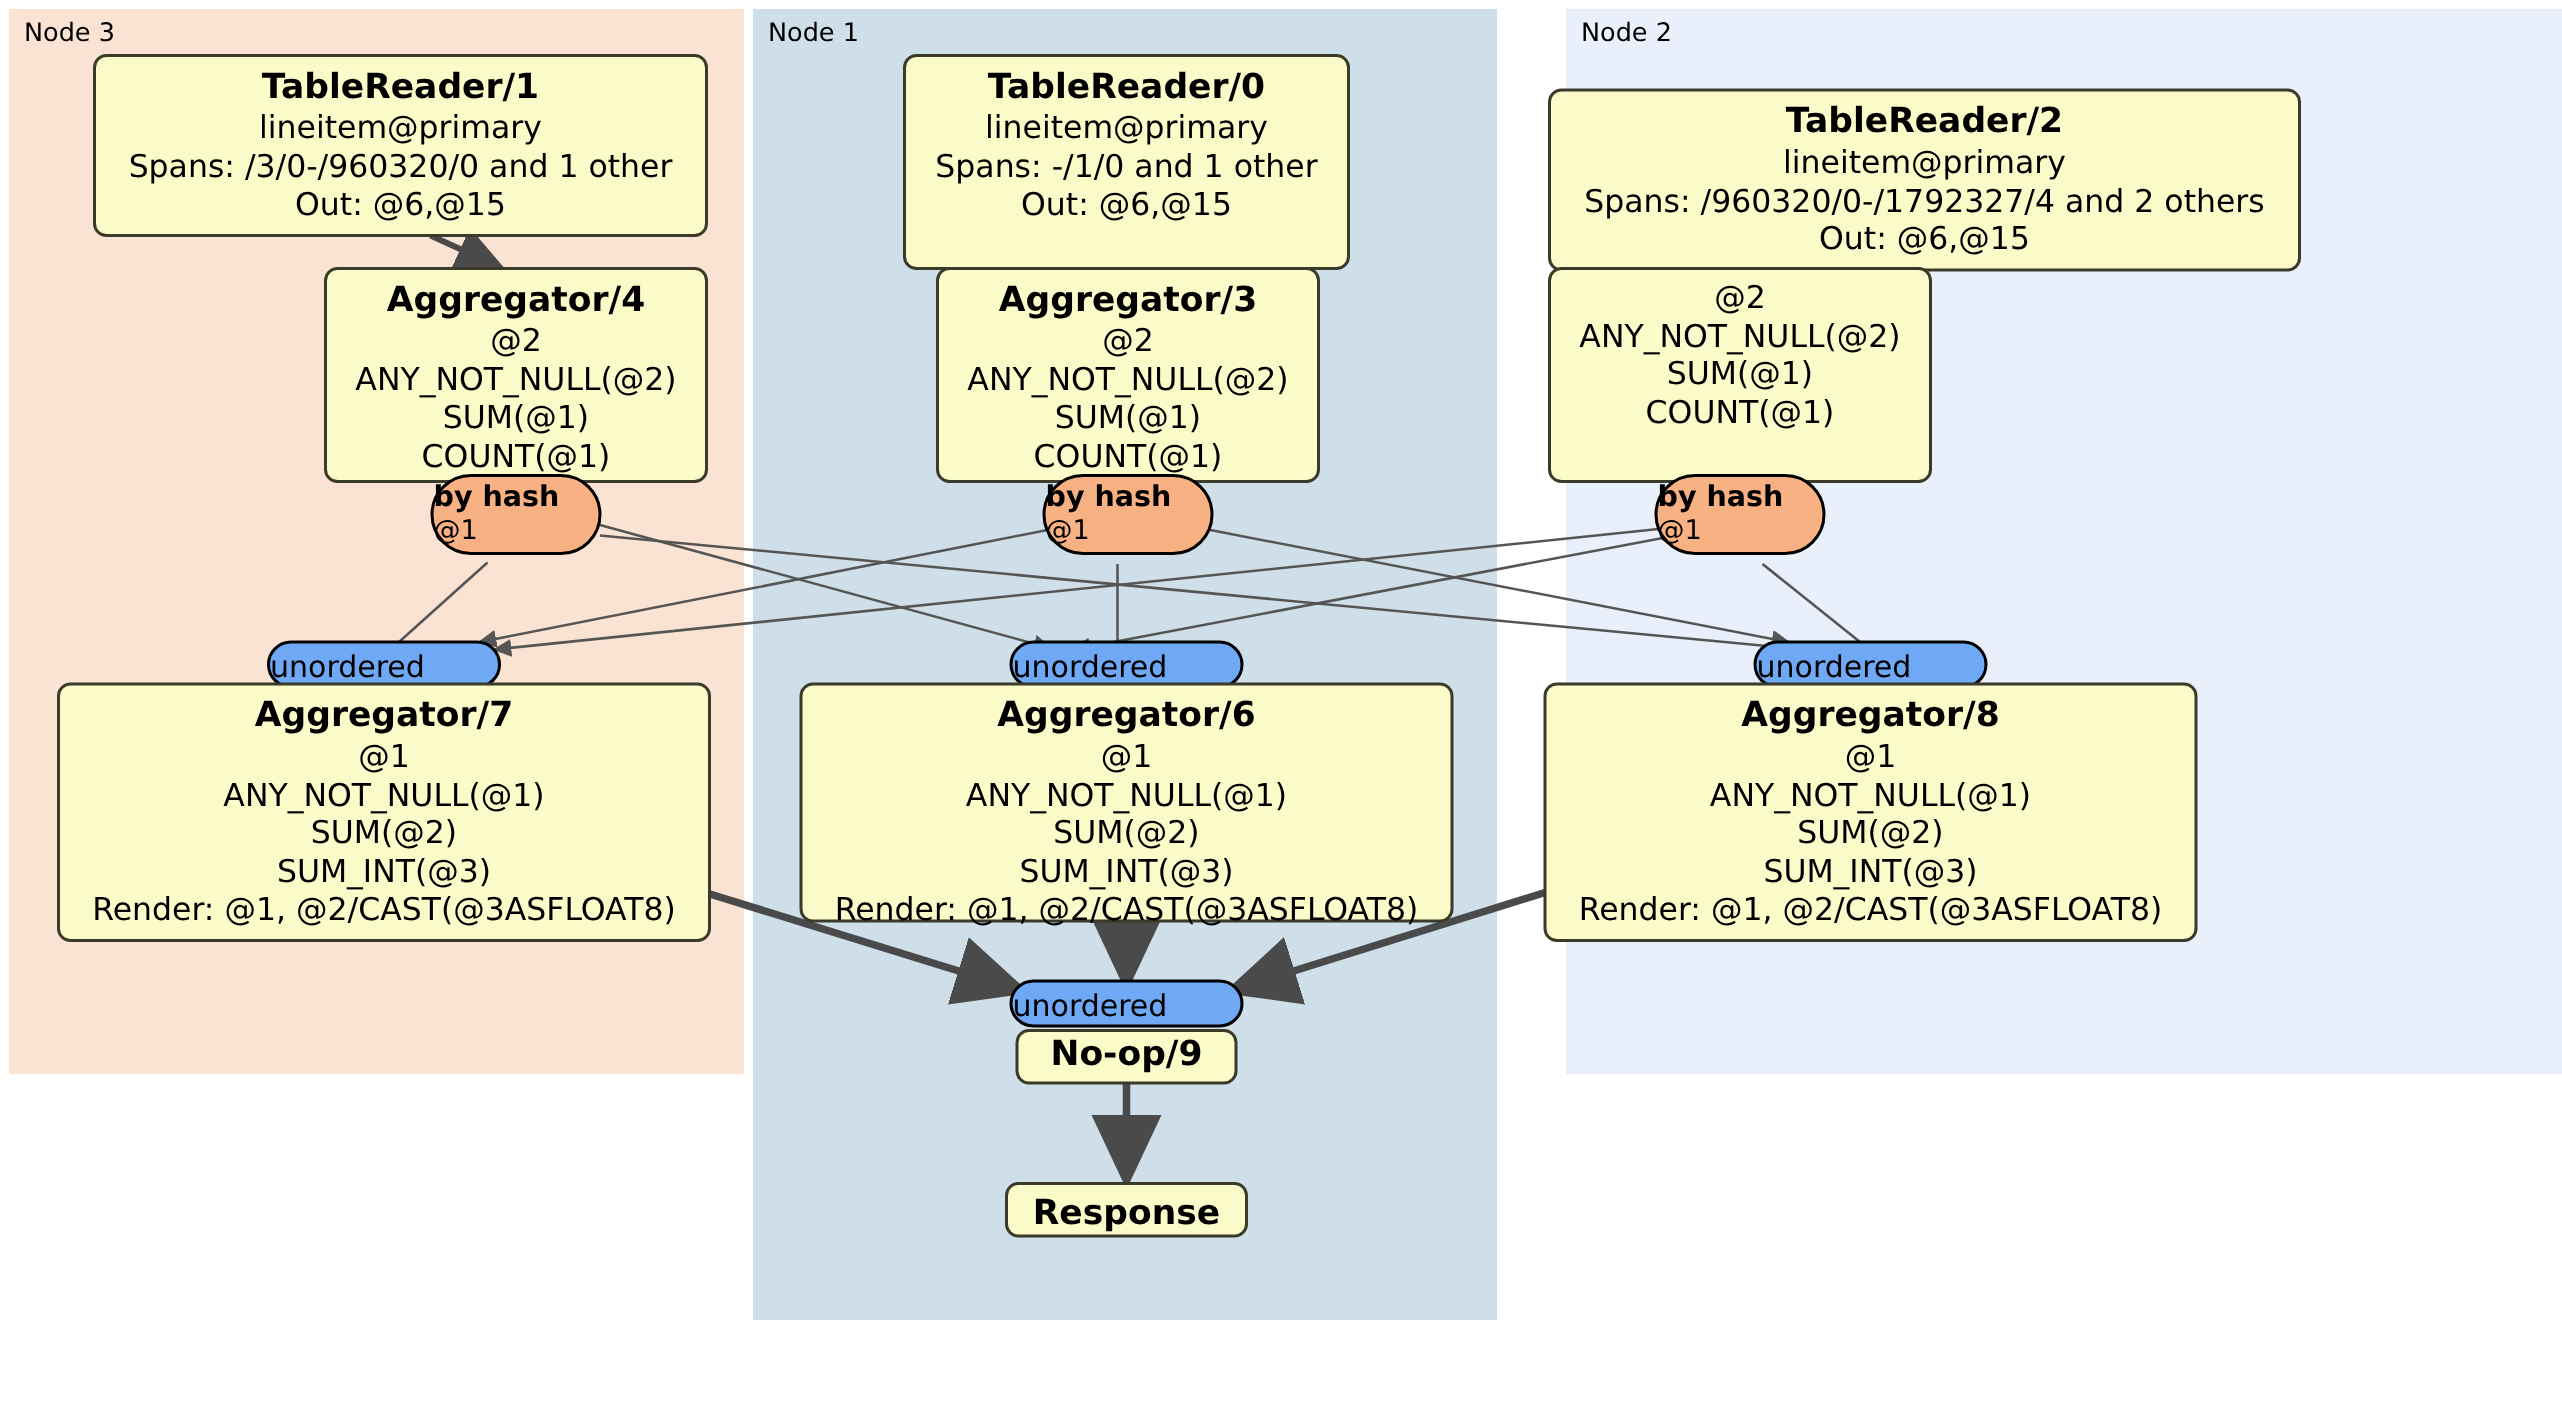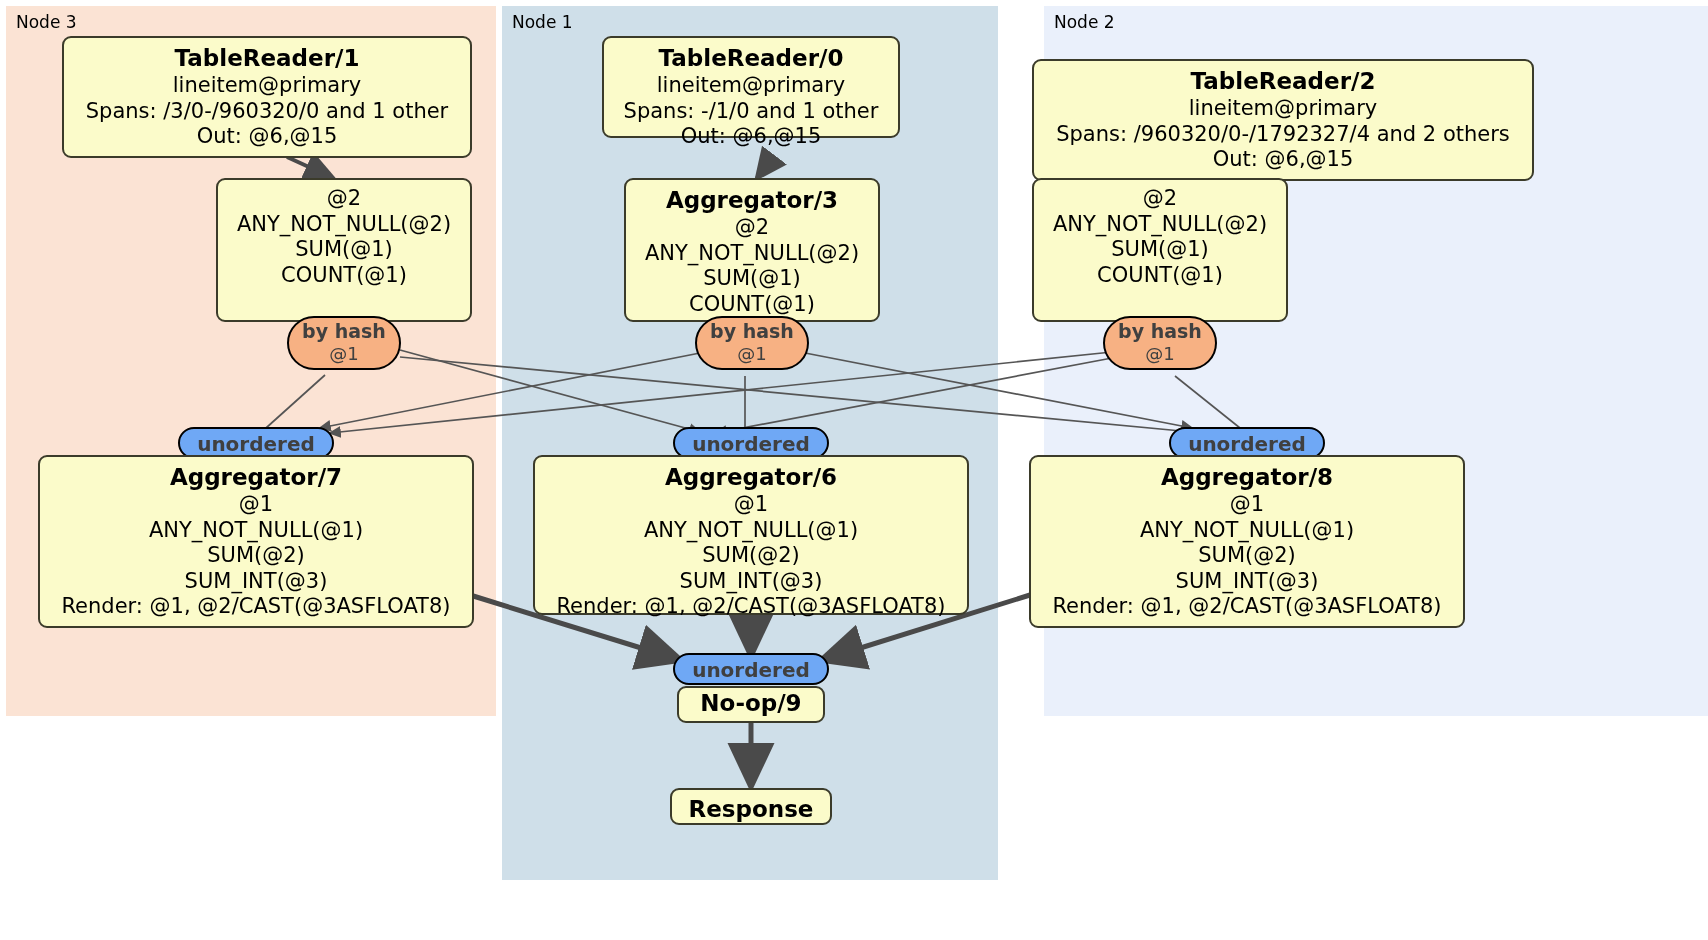--- a/index.html
+++ b/index.html
@@ -23,37 +23,36 @@
     line-height:25.5px;
     color:#000;
   }
   .box .ttl{font-weight:bold;font-size:23px;line-height:29px;}
   .box .ln{white-space:nowrap;}
 
   
   .pill{
     position:absolute;
     box-sizing:border-box;
-    text-align:center;
     border:2px solid #000;
     border-radius:999px;
-    color:#404040;
+    color:#000000;
   }
   .pill.hash{
     background:#f7b183;
     font-size:19px;
     line-height:23px;
     padding-top:2px;
   }
   .pill.hash .h1{font-weight:bold;}
   .pill.hash .h2{font-weight:normal;font-size:18px;line-height:22px;}
   .pill.unord{
     background:#6fa8f5;
     font-size:20px;
-    font-weight:bold;
+    font-weight:normal;
     line-height:30px;
   }
 
   svg.edges{position:absolute;left:0;top:0;width:1708px;height:940px;pointer-events:none;}
 </style>
 </head>
 <body>
 
 <div id="stage">
 
@@ -115,35 +114,36 @@
     </g>
   </svg>
 
   <div class="box" style="left:62px;top:36px;width:410px;height:122px;">
     <div class="ttl ln">TableReader/1</div>
     <div class="ln">lineitem@primary</div>
     <div class="ln">Spans: /3/0-/960320/0 and 1 other</div>
     <div class="ln">Out: @6,@15</div>
   </div>
 
-  <div class="box" style="left:602px;top:36px;width:298px;height:102px;">
+  <div class="box" style="left:602px;top:36px;width:298px;height:144px;">
     <div class="ttl ln">TableReader/0</div>
     <div class="ln">lineitem@primary</div>
     <div class="ln">Spans: -/1/0 and 1 other</div>
     <div class="ln">Out: @6,@15</div>
   </div>
 
   <div class="box" style="left:1032px;top:36px;width:502px;height:122px;margin-top:23px;">
     <div class="ttl ln">TableReader/2</div>
     <div class="ln">lineitem@primary</div>
     <div class="ln">Spans: /960320/0-/1792327/4 and 2 others</div>
     <div class="ln">Out: @6,@15</div>
   </div>
 
   <div class="box" style="left:216px;top:178px;width:256px;height:144px;">
+    <div class="ttl ln">Aggregator/4</div>
     <div class="ln">@2</div>
     <div class="ln">ANY_NOT_NULL(@2)</div>
     <div class="ln">SUM(@1)</div>
     <div class="ln">COUNT(@1)</div>
   </div>
 
   <div class="box" style="left:624px;top:178px;width:256px;height:144px;">
     <div class="ttl ln">Aggregator/3</div>
     <div class="ln">@2</div>
     <div class="ln">ANY_NOT_NULL(@2)</div>

